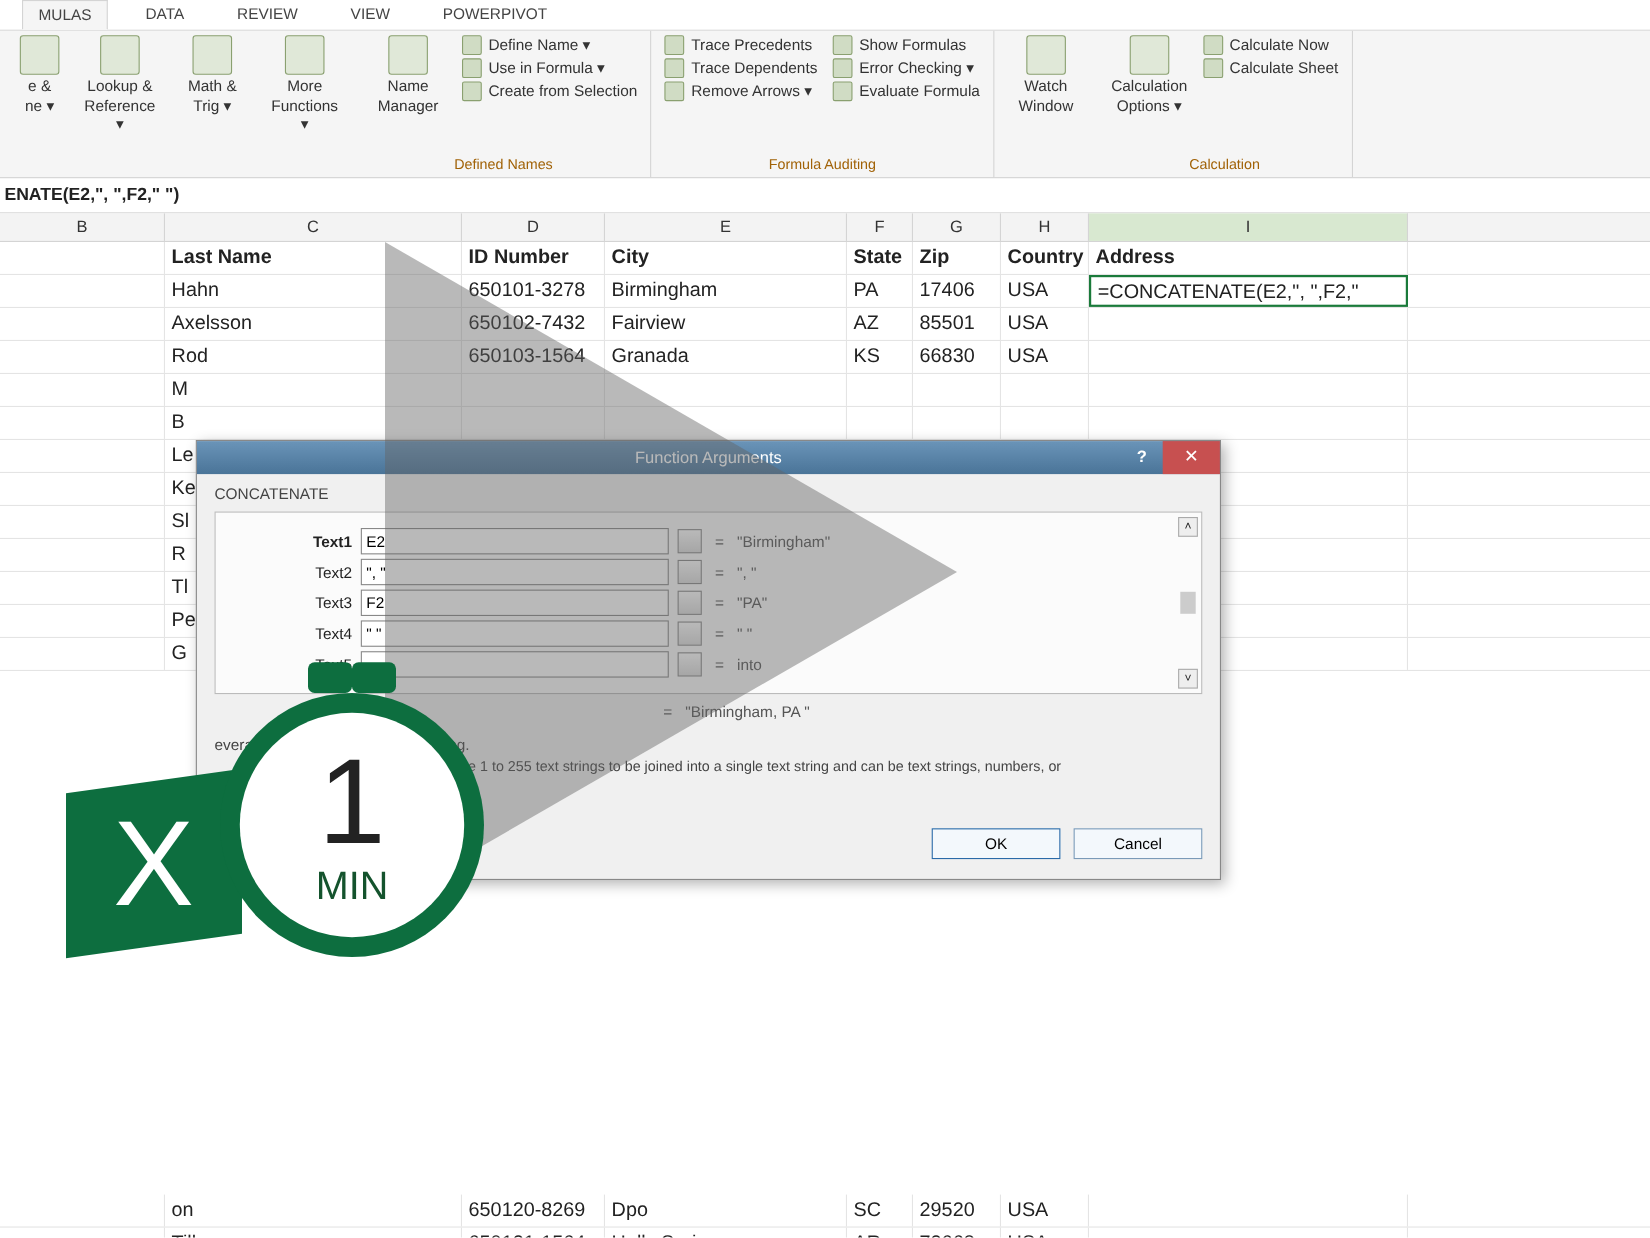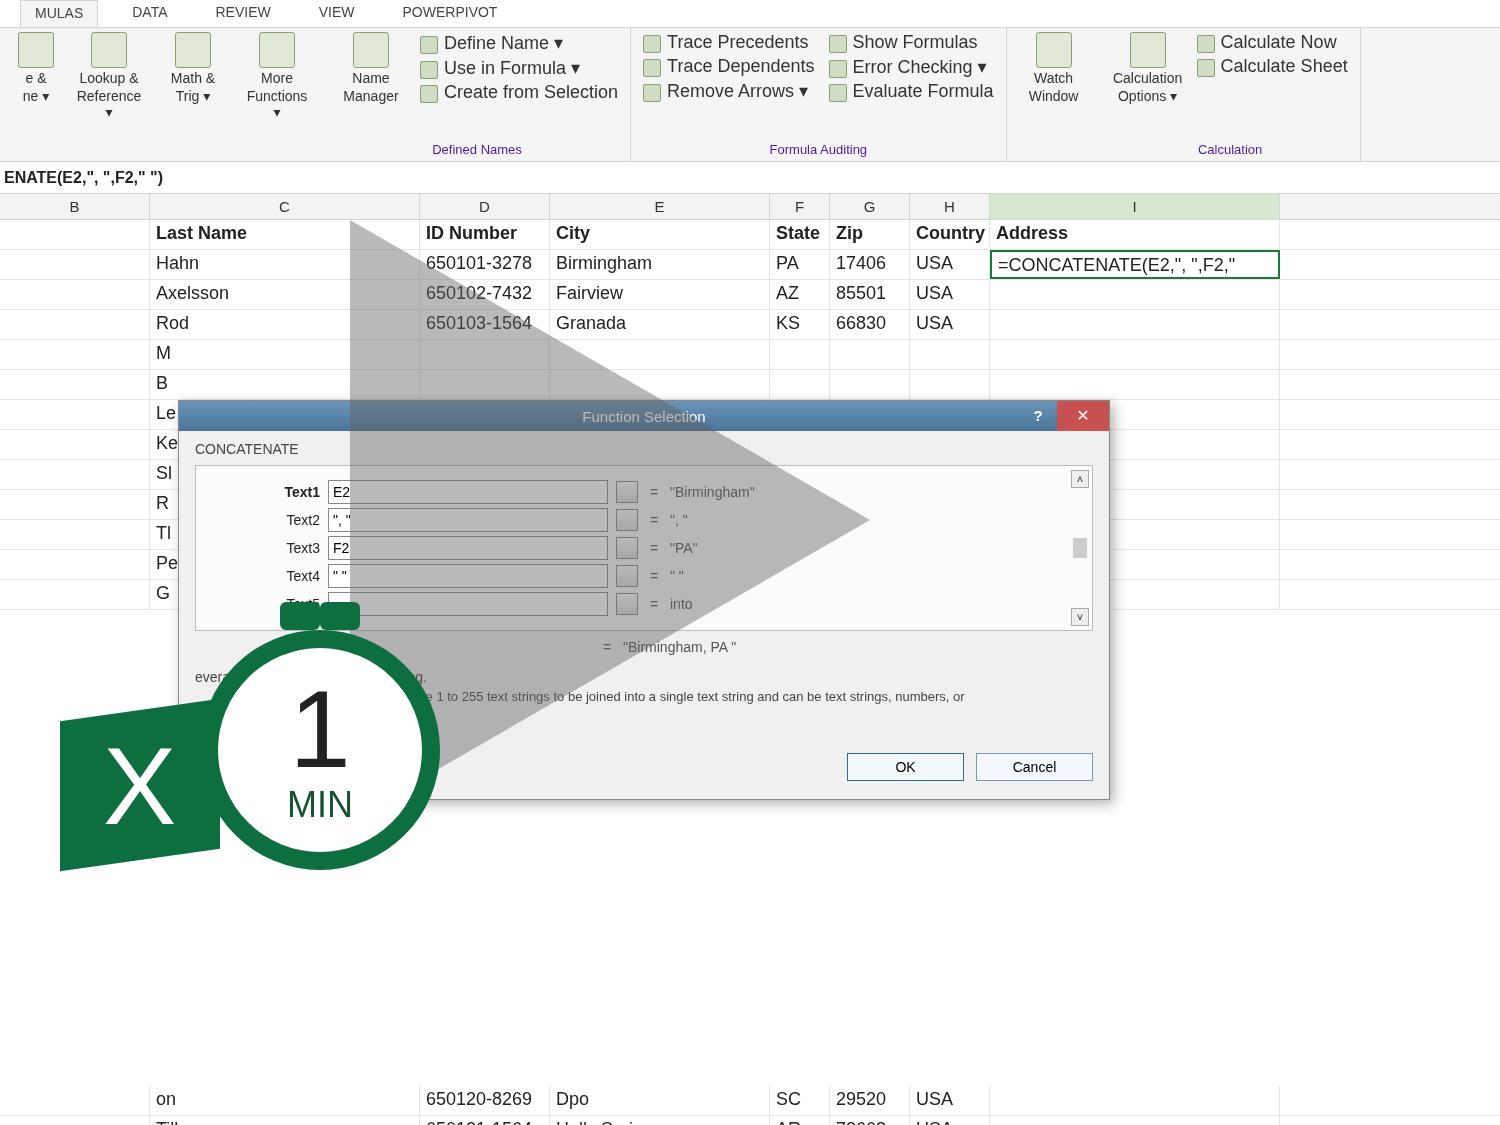--- a/index.html
+++ b/index.html
@@ -2,26 +2,26 @@
 <html><head>
 <meta charset="utf-8">
 <style>
   * { box-sizing: border-box; margin: 0; padding: 0; }
   body { font-family: "Segoe UI", Tahoma, sans-serif; font-size: 15px; background: #fff; color: #222; width: 1500px; height: 1125px; overflow: hidden; position: relative; }
   .tabs { display: flex; gap: 0; padding-left: 0; border-bottom: 1px solid #d4d4d4; height: 28px; background: #fff; }
   .tab { padding: 4px 14px; font-size: 14px; color: #444; cursor: pointer; margin-left: 20px; }
   .tab.active { background: #f5f5f5; border: 1px solid #d4d4d4; border-bottom: 1px solid #f5f5f5; }
   .ribbon { display: flex; background: #f5f5f5; border-bottom: 1px solid #d4d4d4; height: 134px; }
   .rgroup { border-right: 1px solid #d4d4d4; padding: 4px 12px 0 12px; display: flex; flex-direction: column; justify-content: space-between; }
-  .rgroup-label { text-align: center; font-size: 13px; color: #4c1d95; padding: 2px 0 4px 0; }
+  .rgroup-label { text-align: center; font-size: 13px; color: #a16207; padding: 2px 0 4px 0; }
   .rgroup-body { display: flex; gap: 14px; align-items: flex-start; flex: 1; }
   .big-btn { display: flex; flex-direction: column; align-items: center; width: 70px; text-align: center; font-size: 14px; color: #333; gap: 2px; cursor: pointer; }
   .big-btn .ic { width: 36px; height: 36px; background: #e0e8d8; border: 1px solid #8aa070; border-radius: 3px; }
   .mini-list { display: flex; flex-direction: column; gap: 3px; }
-  .mini-item { display: flex; align-items: flex-end; gap: 6px; font-size: 18px; color: #333; cursor: pointer; white-space: nowrap; }
+  .mini-item { display: flex; align-items: flex-start; gap: 6px; font-size: 14px; color: #333; cursor: pointer; white-space: nowrap; }
   .mini-item .ic { width: 18px; height: 18px; background: #d0dcc4; border: 1px solid #8aa070; border-radius: 2px; }
   .formula-bar { display: flex; align-items: center; height: 32px; border-bottom: 1px solid #d4d4d4; padding: 0 4px; font-size: 16px; }
   .grid { position: relative; }
   .colhead { display: flex; border-bottom: 1px solid #d4d4d4; background: #f3f3f3; height: 26px; }
   .colhead div { border-right: 1px solid #d4d4d4; text-align: center; font-size: 15px; color: #333; line-height: 26px; }
   .rows { }
   .row { display: flex; height: 30px; border-bottom: 1px solid #e4e4e4; }
   .cell { border-right: 1px solid #e4e4e4; padding: 3px 6px; font-size: 18px; color: #222; white-space: nowrap; overflow: hidden; }
   .hdr { font-weight: bold; }
   .wB { width: 150px; } .wC { width: 270px; } .wD { width: 130px; } .wE { width: 220px; } .wF { width: 60px; } .wG { width: 80px; } .wH { width: 80px; } .wI { width: 290px; }
@@ -354,21 +354,21 @@
         <div class="cell wF">AR</div>
         <div class="cell wG">72668</div>
         <div class="cell wH">USA</div>
         <div class="cell wI"></div>
       </div>
     </div>
 </div>
 
 <div class="dialog">
   <div class="dlg-title">
-    <span>Function Selection</span>
+    <span>Function Arguments</span>
     <div class="dlg-help">?</div>
     <div class="dlg-close">✕</div>
   </div>
   <div class="dlg-body">
     <div class="fn-name">CONCATENATE</div>
     <div class="args-box">
       <div id="args">
           <div class="arg-row">
             <span class="arg-label bold">Text1</span>
             <input class="arg-input" value="E2" style="">

